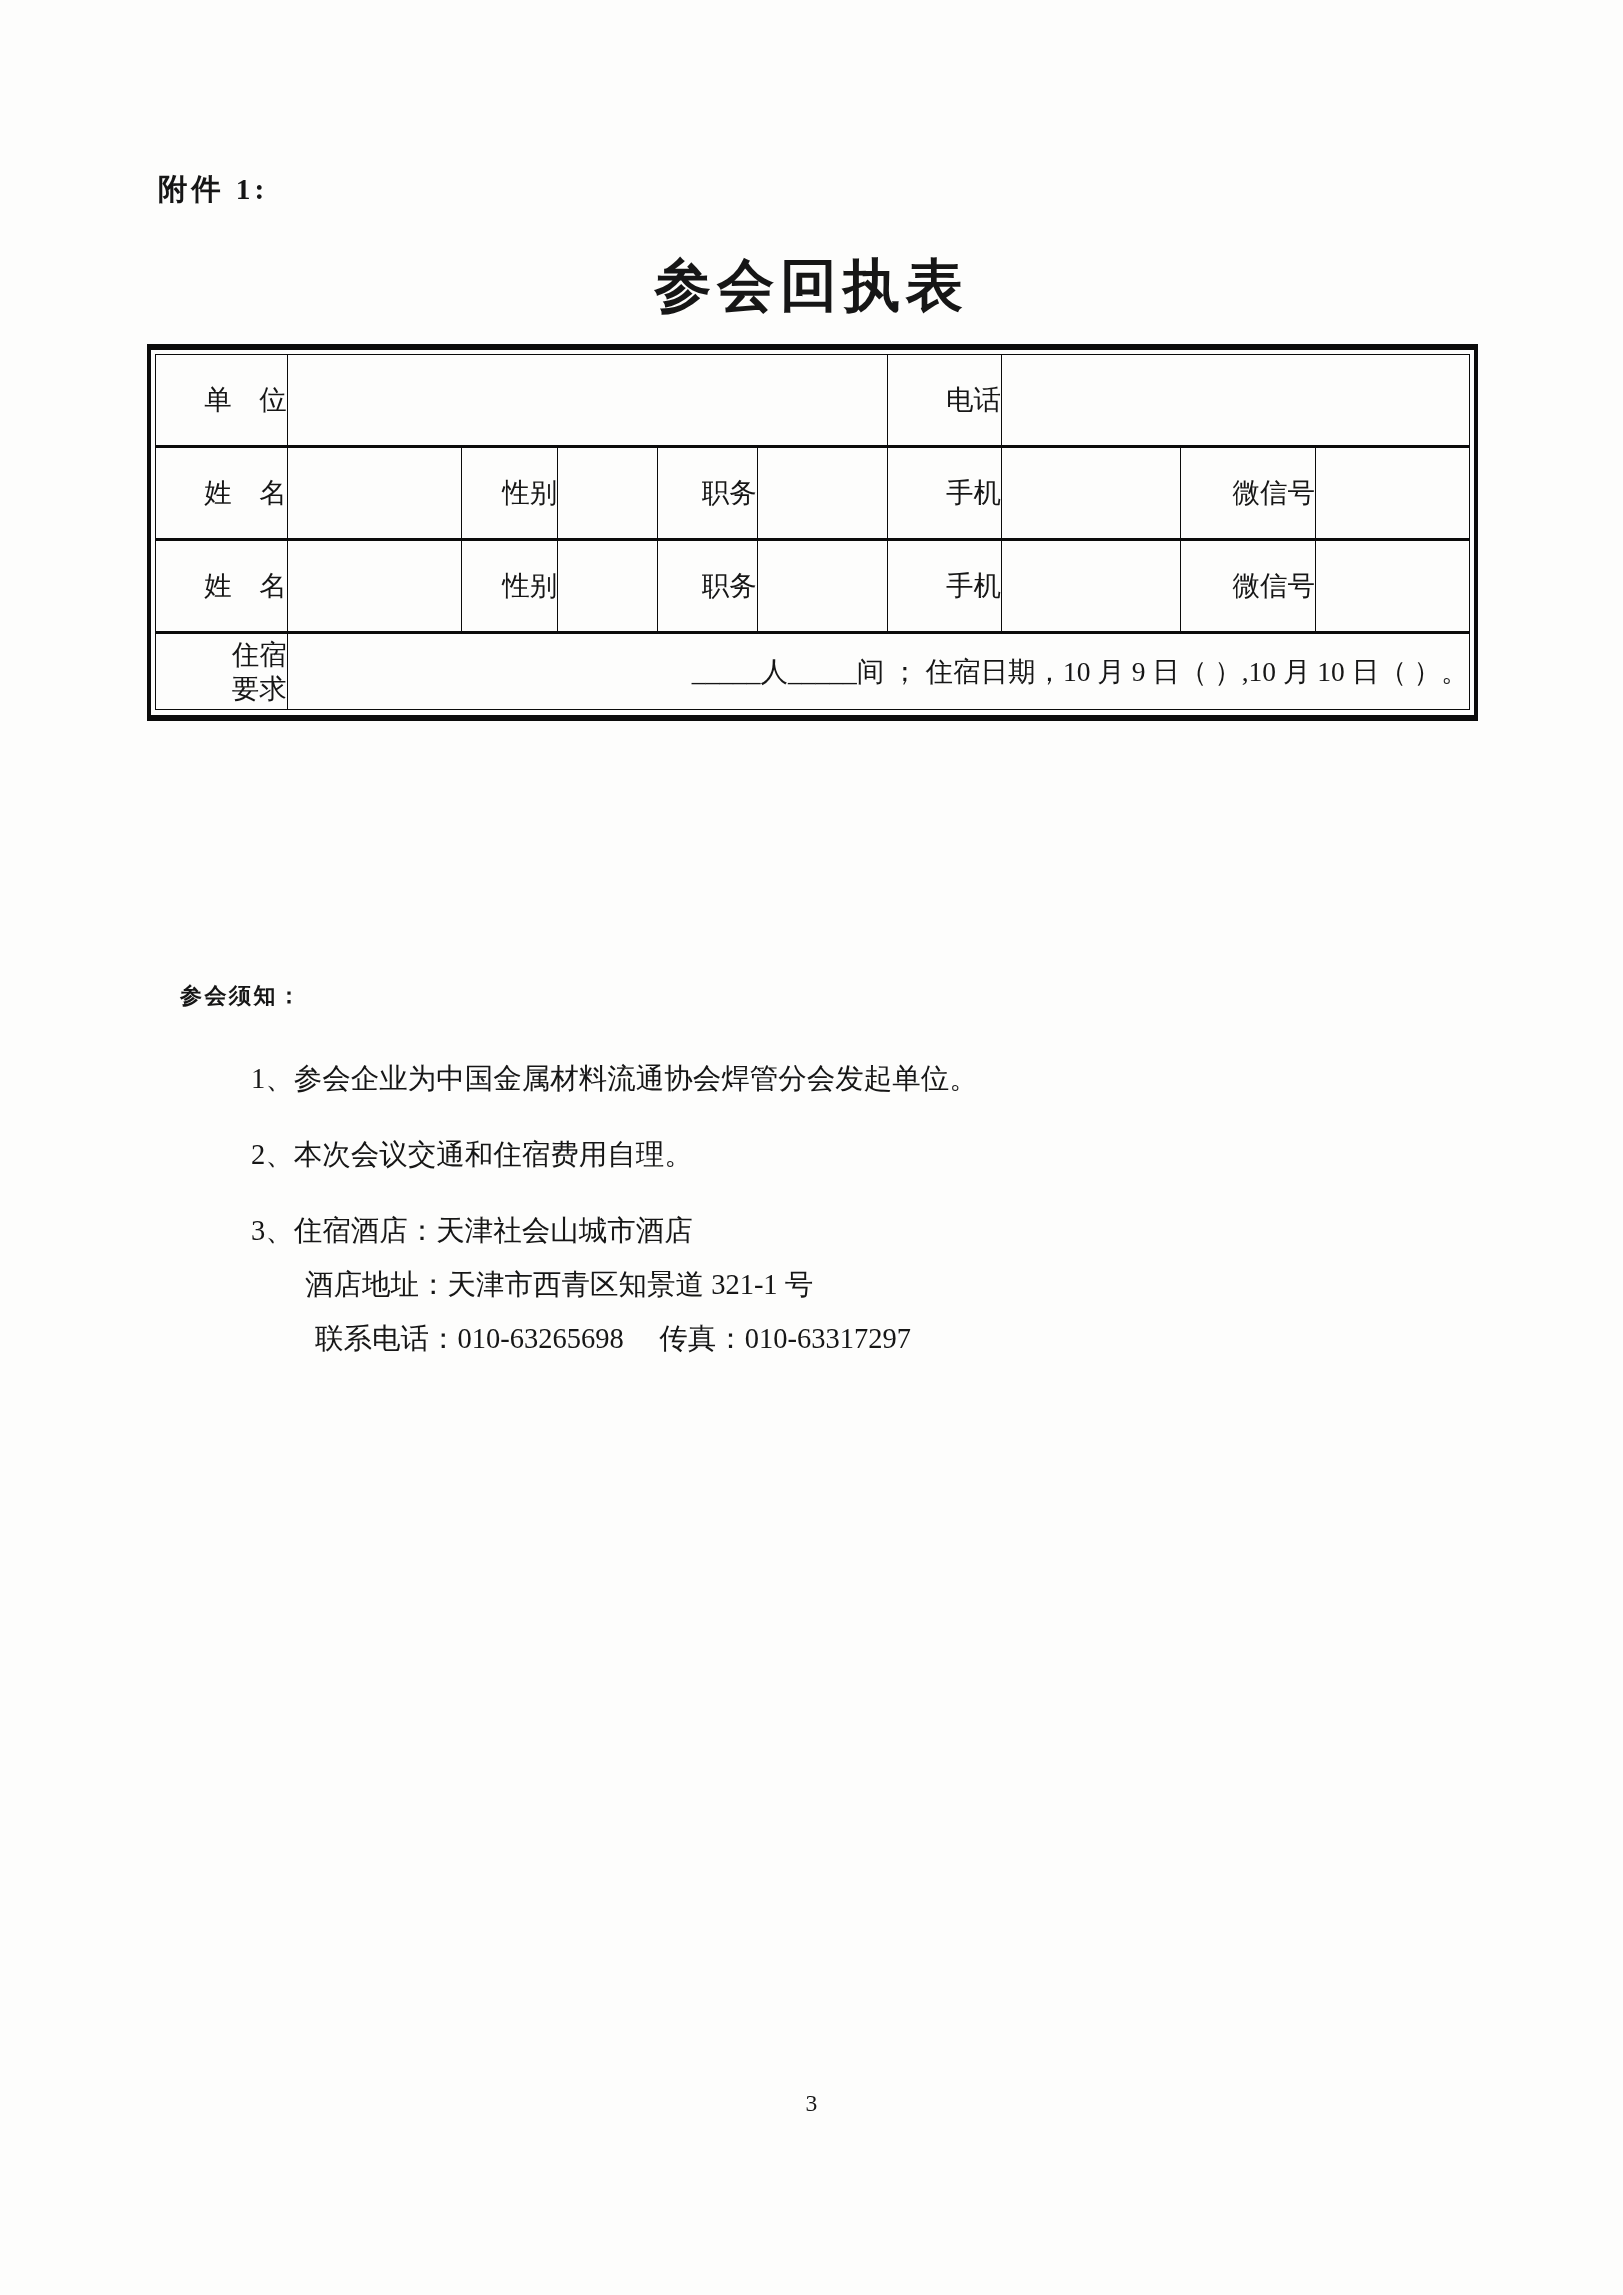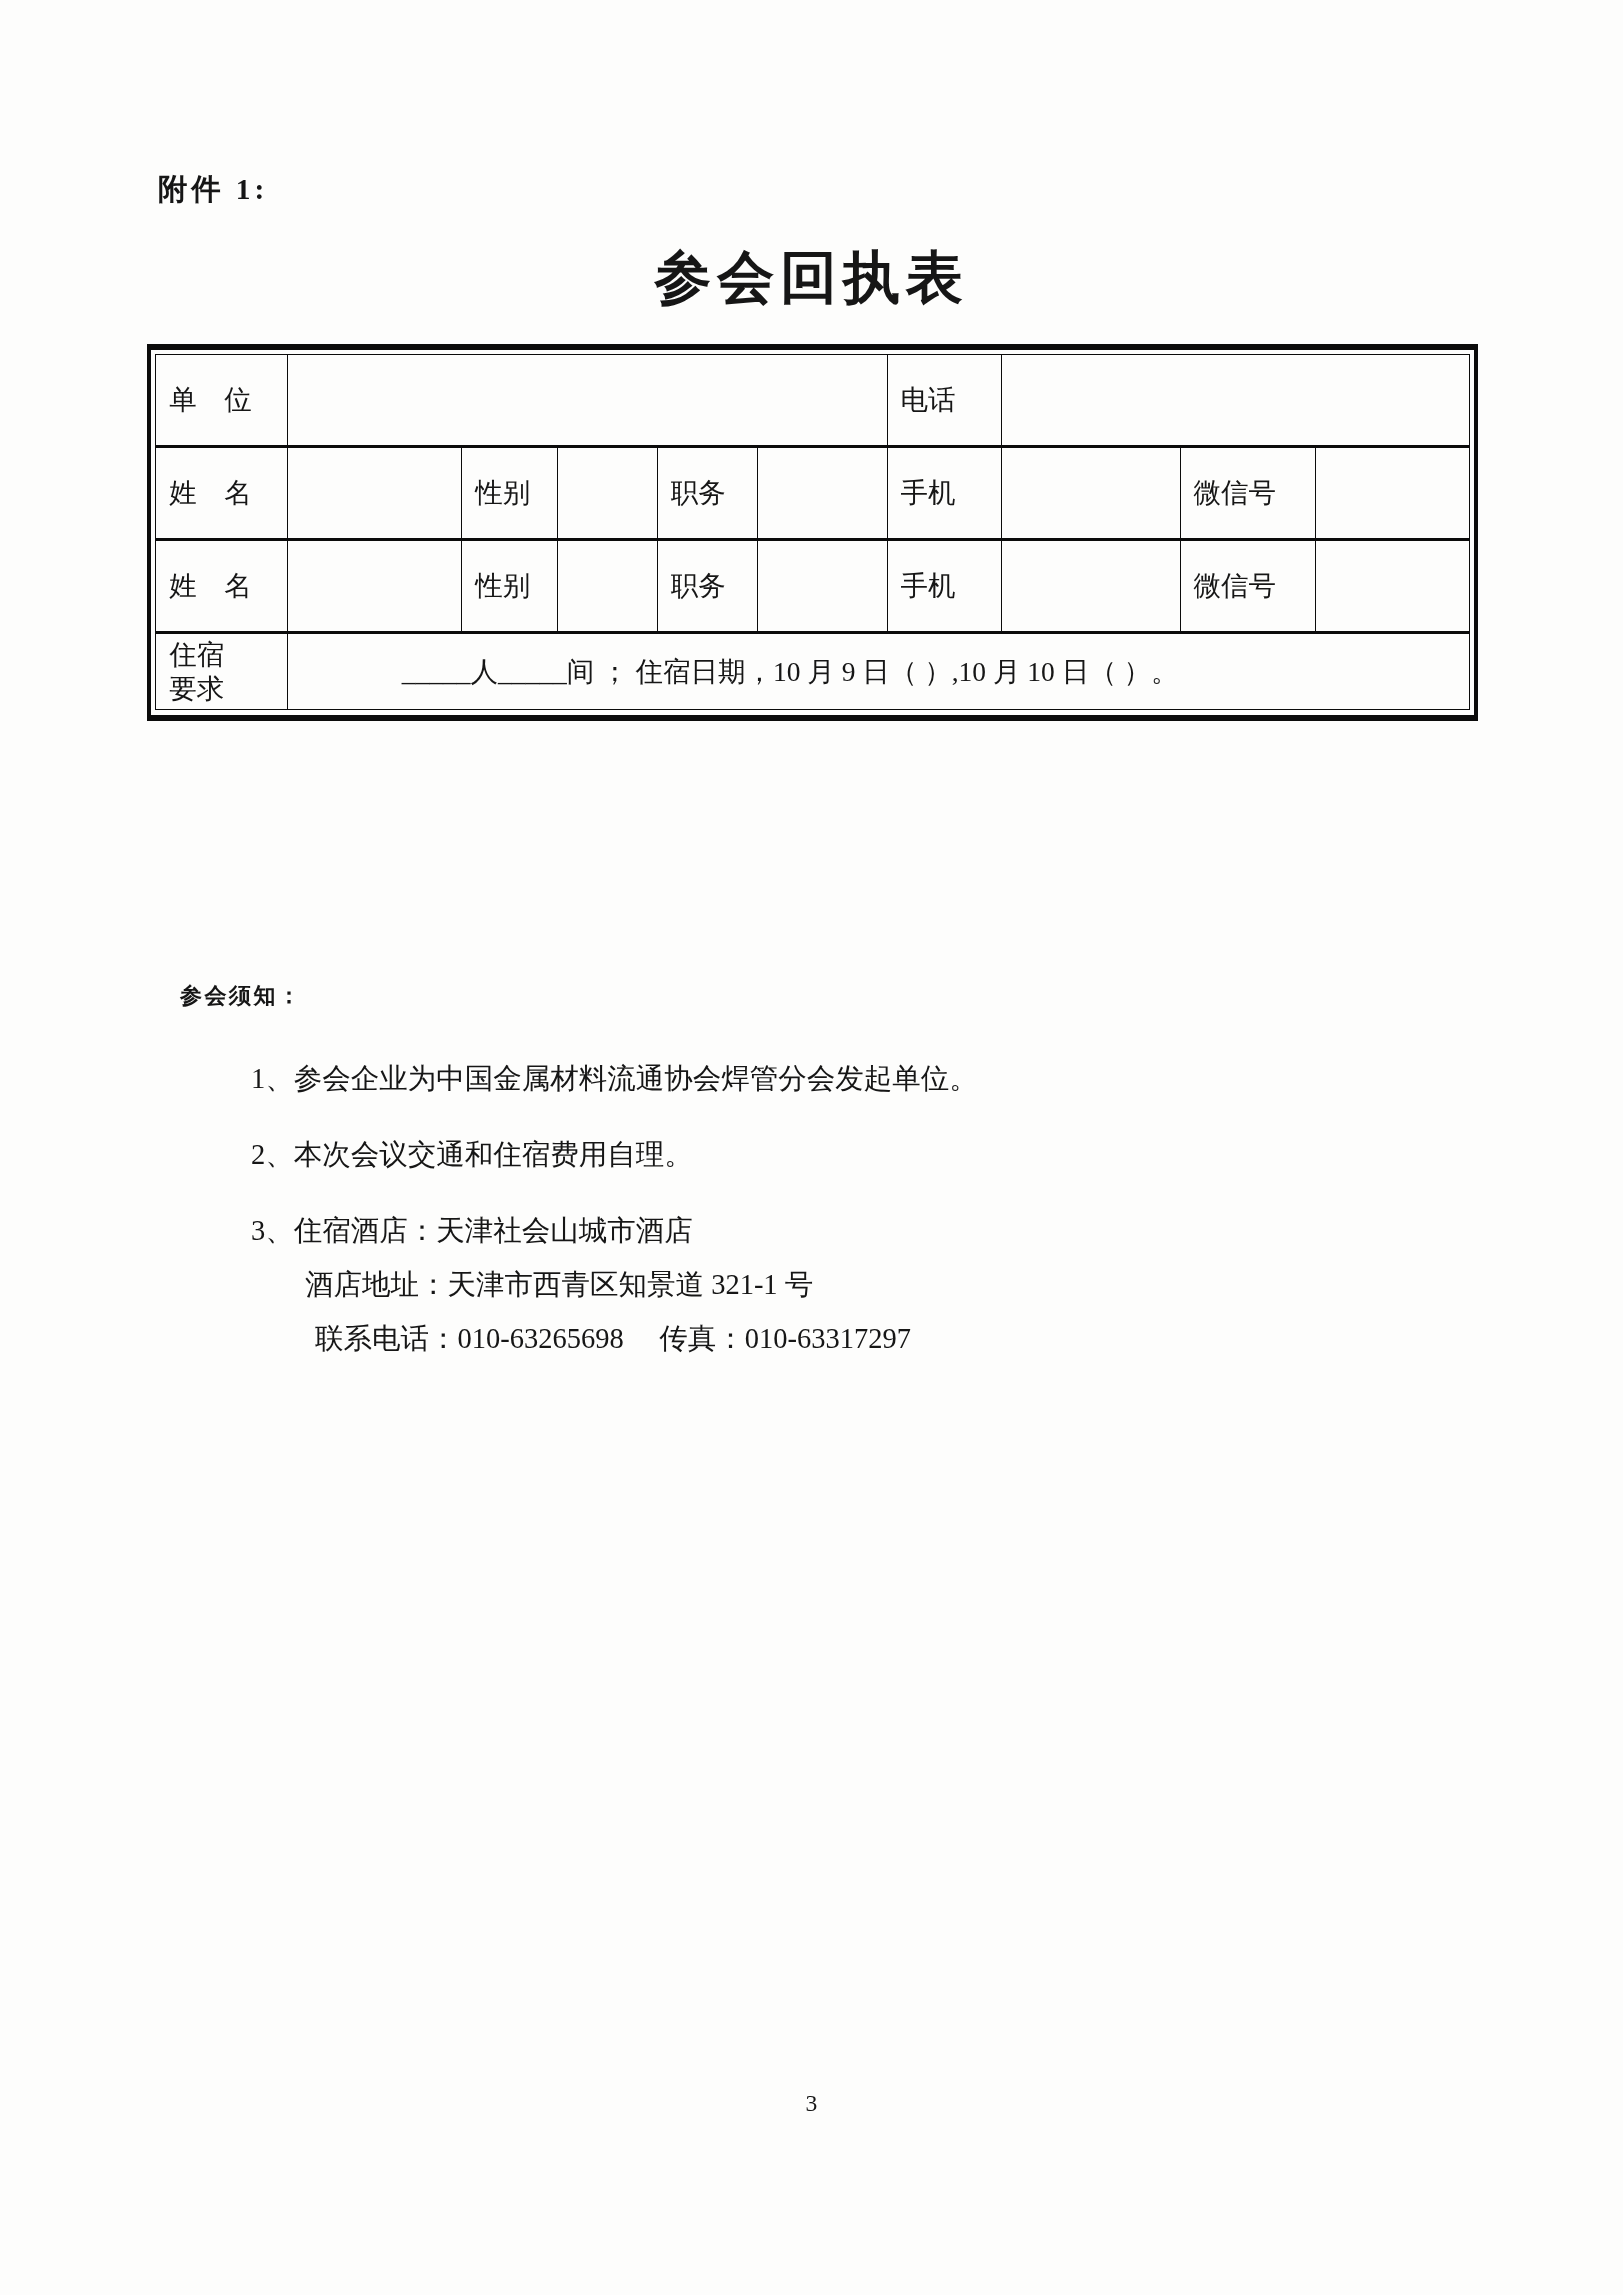--- a/index.html
+++ b/index.html
@@ -6,33 +6,33 @@
   body {
     width:1623px; height:2295px; position:relative;
     background:#fdfdfc; color:#161616;
     font-family:"Liberation Serif", "DejaVu Serif", serif;
   }
   .attachment {
     position:absolute; left:158px; top:170px;
     font-size:29.4px; font-weight:bold; letter-spacing:3.9px;
   }
   .doc-title {
-    position:absolute; top:240px; left:0; width:100%; margin:0;
+    position:absolute; top:248px; left:0; width:100%; margin:0;
     text-align:center; font-size:57px; font-weight:bold; letter-spacing:5.9px;
   }
   .table-wrap {
     position:absolute; left:147px; top:344px; width:1331px;
     box-sizing:border-box;
     border:4.4px solid #0b0b0b; border-top-width:6.9px; border-bottom-width:6.9px;
     padding:4.4px; background:#fdfdfc;
   }
   table { width:100%; border-collapse:collapse; table-layout:fixed; }
   td {
     border:1.5px solid #0b0b0b; vertical-align:middle;
-    font-size:27.5px; padding:0; overflow:hidden;
+    font-size:27.5px; padding:0; overflow:hidden;text-align:right;
   }
   tr:not(:first-child) td { border-top-width:3.4px; }
   .r1 td { height:90px; }
   .r2 td, .r3 td { height:90px; }
   .r4 td { height:89px; }
   .r5 td { height:138px; }
   .r6 td { height:75px; }
   .lbl { padding-left:12.8px; }
   .lbl2 { padding-left:12.8px; }
   .lbl2 div { line-height:34px; }

